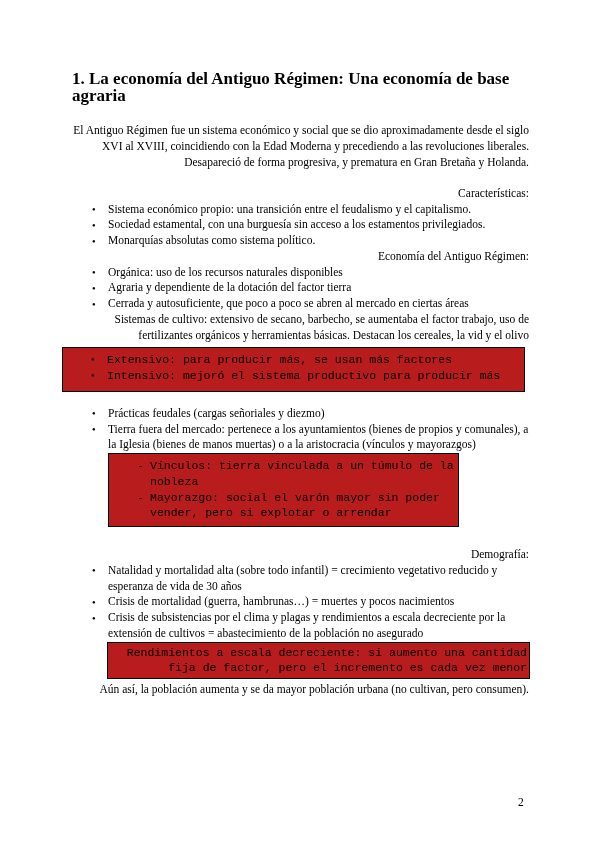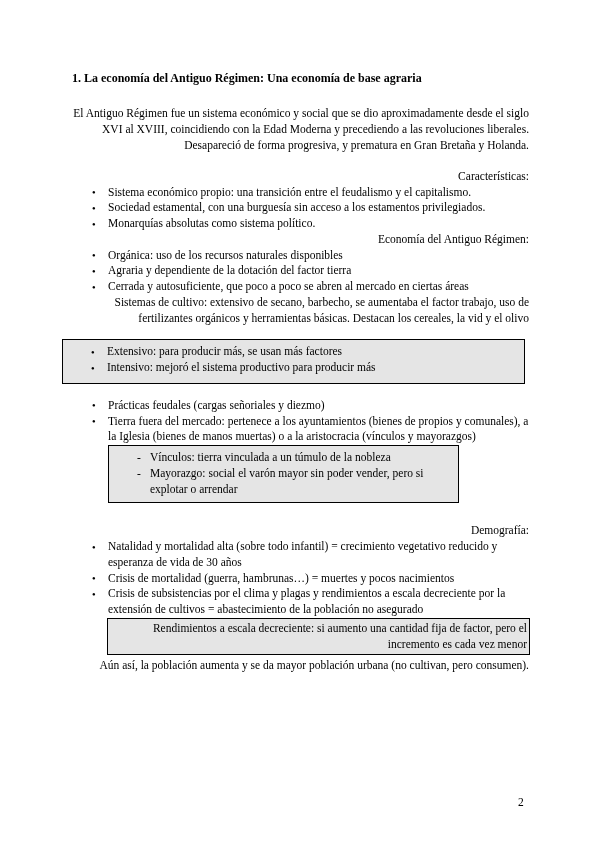--- a/index.html
+++ b/index.html
@@ -18,21 +18,21 @@
     line-height: 15.75px;
     overflow: hidden;
   }
   .content {
     position: absolute;
     left: 72px;
     top: 70px;
     width: 457px;
   }
   .title {
-    font-size: 12px;
+    font-size: 17px;
     font-weight: bold;
     line-height: 17px;
     margin: 0 0 19px 0;
   }
   p { margin: 0; text-align: right; }
   .para { margin: 0; }
   .mb { margin-bottom: 15.5px; }
   ul.b-list, ul.d-list {
     margin: 0;
     padding: 0;
@@ -46,21 +46,22 @@
     content: "●";
     position: absolute;
     left: 20px;
     top: 4.5px;
     font-size: 6px;
     line-height: 6px;
   }
   .callout {
     border: 1.5px solid #000000;
     box-sizing: border-box;
-    background: #e5e5e5;
+    background: #b91c1c;
+    font-family: Liberation Mono, monospace;
   }
   .box-cultivo {
     margin-left: -10px;
     width: 463px;
     padding: 4px 4px 7px 0;
     margin-bottom: 14px;
   }
   .box-cultivo .b-item { padding-left: 44px; }
   .box-cultivo .b-item::before { left: 28px; }
   .box-tierra {
@@ -78,21 +79,21 @@
     position: absolute;
     left: 28px;
     top: 0;
   }
   .box-rendimientos {
     margin-left: 35px;
     width: 423px;
     padding: 2px 2px 2px 18px;
     margin-bottom: 3px;
   }
-  .cultivo-para { margin-bottom: 13px; }
+  .cultivo-para { margin-bottom: 4px; }
   .factores-list { margin-bottom: 1px; }
   .demo-list { margin-bottom: 1px; }
   .closing { margin-left: -6px; }
   .page-number {
     position: absolute;
     left: 518px;
     top: 795px;
     font-size: 11.5px;
   }
 </style>

